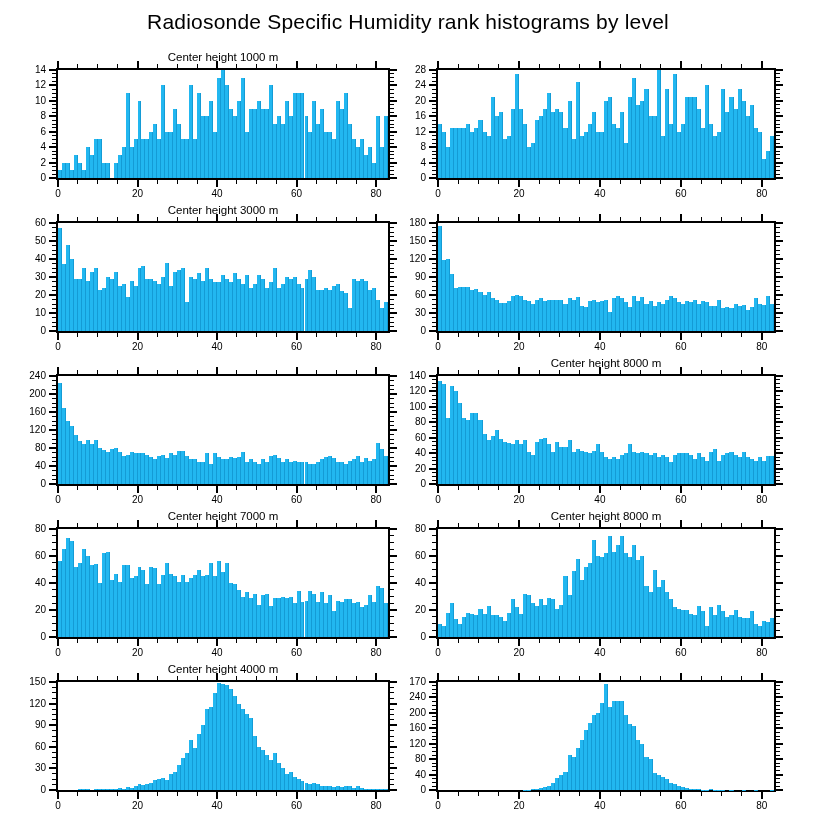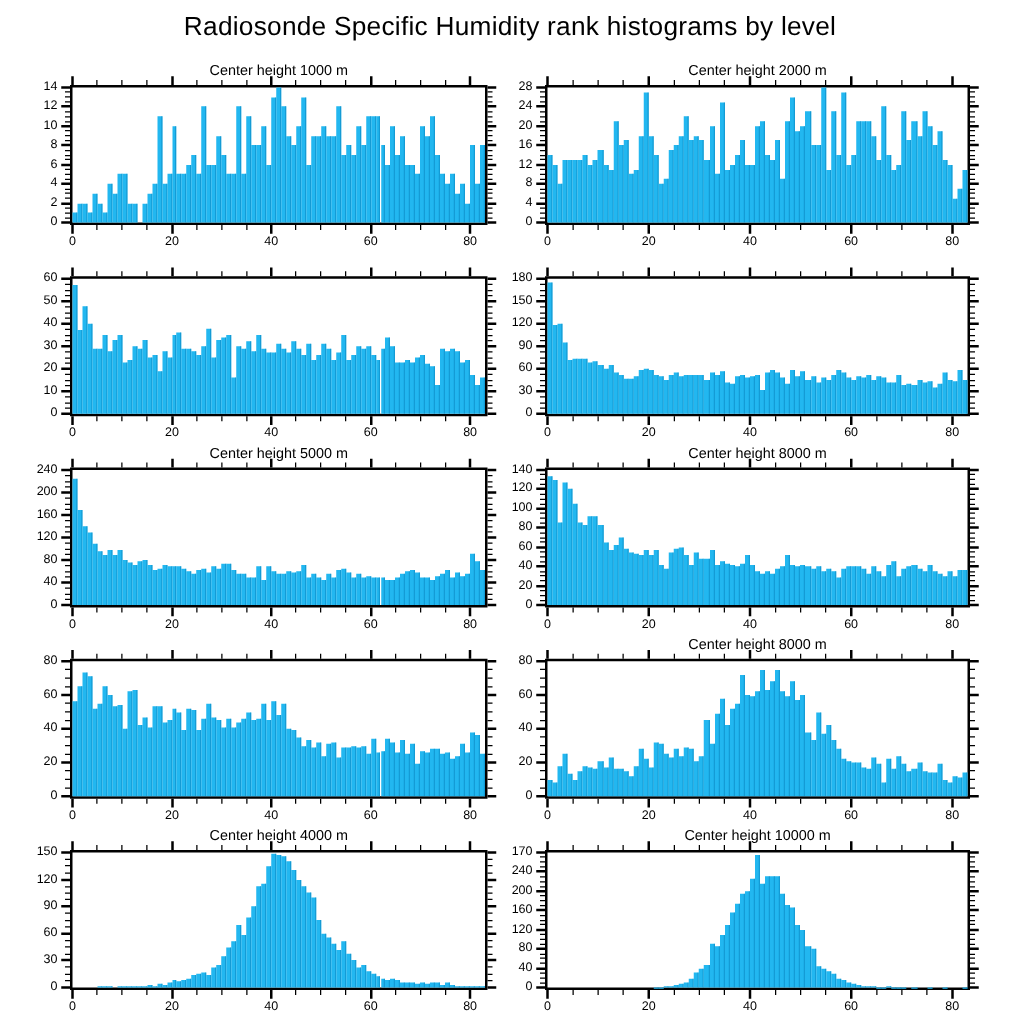--- a/index.html
+++ b/index.html
@@ -225,21 +225,20 @@
       <div class="tick" style="left: 257.934px; top: -6px; width: 1px; height: 4px;"></div>
       <div class="tick" style="left: 277.813px; top: 110px; width: 1px; height: 4px;"></div>
       <div class="tick" style="left: 277.813px; top: -6px; width: 1px; height: 4px;"></div>
       <div class="tick" style="left: 297.693px; top: 110px; width: 1px; height: 4px;"></div>
       <div class="tick" style="left: 297.693px; top: -6px; width: 1px; height: 4px;"></div>
       <div class="tick" style="left: 317.072px; top: 110px; width: 2px; height: 7px;"></div>
       <div class="tick" style="left: 317.072px; top: -9px; width: 2px; height: 7px;"></div>
       <div class="xlab" style="left: 303.072px;">80</div>
     </div>
     <div class="plot-box" style="left: 436px; top: 68px; width: 340px; height: 112px;">
-      <div class="panel-title">Center height 2000 m</div>
       <div class="bars">
         <div class="bar" style="left: 0%; width: 1.20482%; height: 50%;"></div>
         <div class="bar" style="left: 1.20482%; width: 1.20482%; height: 42.8571%;"></div>
         <div class="bar" style="left: 2.40964%; width: 1.20482%; height: 28.5714%;"></div>
         <div class="bar" style="left: 3.61446%; width: 1.20482%; height: 46.4286%;"></div>
         <div class="bar" style="left: 4.81928%; width: 1.20482%; height: 46.4286%;"></div>
         <div class="bar" style="left: 6.0241%; width: 1.20482%; height: 46.4286%;"></div>
         <div class="bar" style="left: 7.22892%; width: 1.20482%; height: 46.4286%;"></div>
         <div class="bar" style="left: 8.43373%; width: 1.20482%; height: 50%;"></div>
         <div class="bar" style="left: 9.63855%; width: 1.20482%; height: 42.8571%;"></div>
@@ -418,20 +417,21 @@
       <div class="tick" style="left: 262.633px; top: -6px; width: 1px; height: 4px;"></div>
       <div class="tick" style="left: 282.873px; top: 110px; width: 1px; height: 4px;"></div>
       <div class="tick" style="left: 282.873px; top: -6px; width: 1px; height: 4px;"></div>
       <div class="tick" style="left: 303.114px; top: 110px; width: 1px; height: 4px;"></div>
       <div class="tick" style="left: 303.114px; top: -6px; width: 1px; height: 4px;"></div>
       <div class="tick" style="left: 322.855px; top: 110px; width: 2px; height: 7px;"></div>
       <div class="tick" style="left: 322.855px; top: -9px; width: 2px; height: 7px;"></div>
       <div class="xlab" style="left: 308.855px;">80</div>
     </div>
     <div class="plot-box" style="left: 56px; top: 221px; width: 334px; height: 112px;">
+      <div class="panel-title">Center height 3000 m</div>
       <div class="bars">
         <div class="bar" style="left: 0%; width: 1.20482%; height: 95%;"></div>
         <div class="bar" style="left: 1.20482%; width: 1.20482%; height: 61.6667%;"></div>
         <div class="bar" style="left: 2.40964%; width: 1.20482%; height: 80%;"></div>
         <div class="bar" style="left: 3.61446%; width: 1.20482%; height: 66.6667%;"></div>
         <div class="bar" style="left: 4.81928%; width: 1.20482%; height: 48.3333%;"></div>
         <div class="bar" style="left: 6.0241%; width: 1.20482%; height: 48.3333%;"></div>
         <div class="bar" style="left: 7.22892%; width: 1.20482%; height: 58.3333%;"></div>
         <div class="bar" style="left: 8.43373%; width: 1.20482%; height: 46.6667%;"></div>
         <div class="bar" style="left: 9.63855%; width: 1.20482%; height: 55%;"></div>
@@ -784,21 +784,20 @@
       <div class="tick" style="left: 262.633px; top: -6px; width: 1px; height: 4px;"></div>
       <div class="tick" style="left: 282.873px; top: 110px; width: 1px; height: 4px;"></div>
       <div class="tick" style="left: 282.873px; top: -6px; width: 1px; height: 4px;"></div>
       <div class="tick" style="left: 303.114px; top: 110px; width: 1px; height: 4px;"></div>
       <div class="tick" style="left: 303.114px; top: -6px; width: 1px; height: 4px;"></div>
       <div class="tick" style="left: 322.855px; top: 110px; width: 2px; height: 7px;"></div>
       <div class="tick" style="left: 322.855px; top: -9px; width: 2px; height: 7px;"></div>
       <div class="xlab" style="left: 308.855px;">80</div>
     </div>
     <div class="plot-box" style="left: 56px; top: 374px; width: 334px; height: 112px;">
-      <div class="panel-title">Center height 5000 m</div>
       <div class="bars">
         <div class="bar" style="left: 0%; width: 1.20482%; height: 93.75%;"></div>
         <div class="bar" style="left: 1.20482%; width: 1.20482%; height: 70%;"></div>
         <div class="bar" style="left: 2.40964%; width: 1.20482%; height: 58.3333%;"></div>
         <div class="bar" style="left: 3.61446%; width: 1.20482%; height: 53.3333%;"></div>
         <div class="bar" style="left: 4.81928%; width: 1.20482%; height: 45.8333%;"></div>
         <div class="bar" style="left: 6.0241%; width: 1.20482%; height: 39.5833%;"></div>
         <div class="bar" style="left: 7.22892%; width: 1.20482%; height: 37.5%;"></div>
         <div class="bar" style="left: 8.43373%; width: 1.20482%; height: 40.4167%;"></div>
         <div class="bar" style="left: 9.63855%; width: 1.20482%; height: 37.5%;"></div>
@@ -1161,20 +1160,21 @@
       <div class="tick" style="left: 262.633px; top: -6px; width: 1px; height: 4px;"></div>
       <div class="tick" style="left: 282.873px; top: 110px; width: 1px; height: 4px;"></div>
       <div class="tick" style="left: 282.873px; top: -6px; width: 1px; height: 4px;"></div>
       <div class="tick" style="left: 303.114px; top: 110px; width: 1px; height: 4px;"></div>
       <div class="tick" style="left: 303.114px; top: -6px; width: 1px; height: 4px;"></div>
       <div class="tick" style="left: 322.855px; top: 110px; width: 2px; height: 7px;"></div>
       <div class="tick" style="left: 322.855px; top: -9px; width: 2px; height: 7px;"></div>
       <div class="xlab" style="left: 308.855px;">80</div>
     </div>
     <div class="plot-box" style="left: 56px; top: 527px; width: 334px; height: 112px;">
+      <div class="panel-title">Center height 7000 m</div>
       <div class="bars">
         <div class="bar" style="left: 0%; width: 1.20482%; height: 70%;"></div>
         <div class="bar" style="left: 1.20482%; width: 1.20482%; height: 81.25%;"></div>
         <div class="bar" style="left: 2.40964%; width: 1.20482%; height: 91.25%;"></div>
         <div class="bar" style="left: 3.61446%; width: 1.20482%; height: 88.75%;"></div>
         <div class="bar" style="left: 4.81928%; width: 1.20482%; height: 65%;"></div>
         <div class="bar" style="left: 6.0241%; width: 1.20482%; height: 68.75%;"></div>
         <div class="bar" style="left: 7.22892%; width: 1.20482%; height: 81.25%;"></div>
         <div class="bar" style="left: 8.43373%; width: 1.20482%; height: 75%;"></div>
         <div class="bar" style="left: 9.63855%; width: 1.20482%; height: 66.25%;"></div>
@@ -1661,21 +1661,20 @@
       <div class="tick" style="left: 257.934px; top: -6px; width: 1px; height: 4px;"></div>
       <div class="tick" style="left: 277.813px; top: 110px; width: 1px; height: 4px;"></div>
       <div class="tick" style="left: 277.813px; top: -6px; width: 1px; height: 4px;"></div>
       <div class="tick" style="left: 297.693px; top: 110px; width: 1px; height: 4px;"></div>
       <div class="tick" style="left: 297.693px; top: -6px; width: 1px; height: 4px;"></div>
       <div class="tick" style="left: 317.072px; top: 110px; width: 2px; height: 7px;"></div>
       <div class="tick" style="left: 317.072px; top: -9px; width: 2px; height: 7px;"></div>
       <div class="xlab" style="left: 303.072px;">80</div>
     </div>
     <div class="plot-box" style="left: 436px; top: 680px; width: 340px; height: 112px;">
-      <div class="panel-title">Center height 10000 m</div>
       <div class="bars">
         <div class="bar" style="left: 25.3012%; width: 1.20482%; height: 0.357143%;"></div>
         <div class="bar" style="left: 26.506%; width: 1.20482%; height: 0.357143%;"></div>
         <div class="bar" style="left: 27.7108%; width: 1.20482%; height: 0.714286%;"></div>
         <div class="bar" style="left: 28.9157%; width: 1.20482%; height: 1.07143%;"></div>
         <div class="bar" style="left: 30.1205%; width: 1.20482%; height: 1.78571%;"></div>
         <div class="bar" style="left: 31.3253%; width: 1.20482%; height: 2.85714%;"></div>
         <div class="bar" style="left: 32.5301%; width: 1.20482%; height: 3.57143%;"></div>
         <div class="bar" style="left: 33.7349%; width: 1.20482%; height: 6.42857%;"></div>
         <div class="bar" style="left: 34.9398%; width: 1.20482%; height: 10.7143%;"></div>

